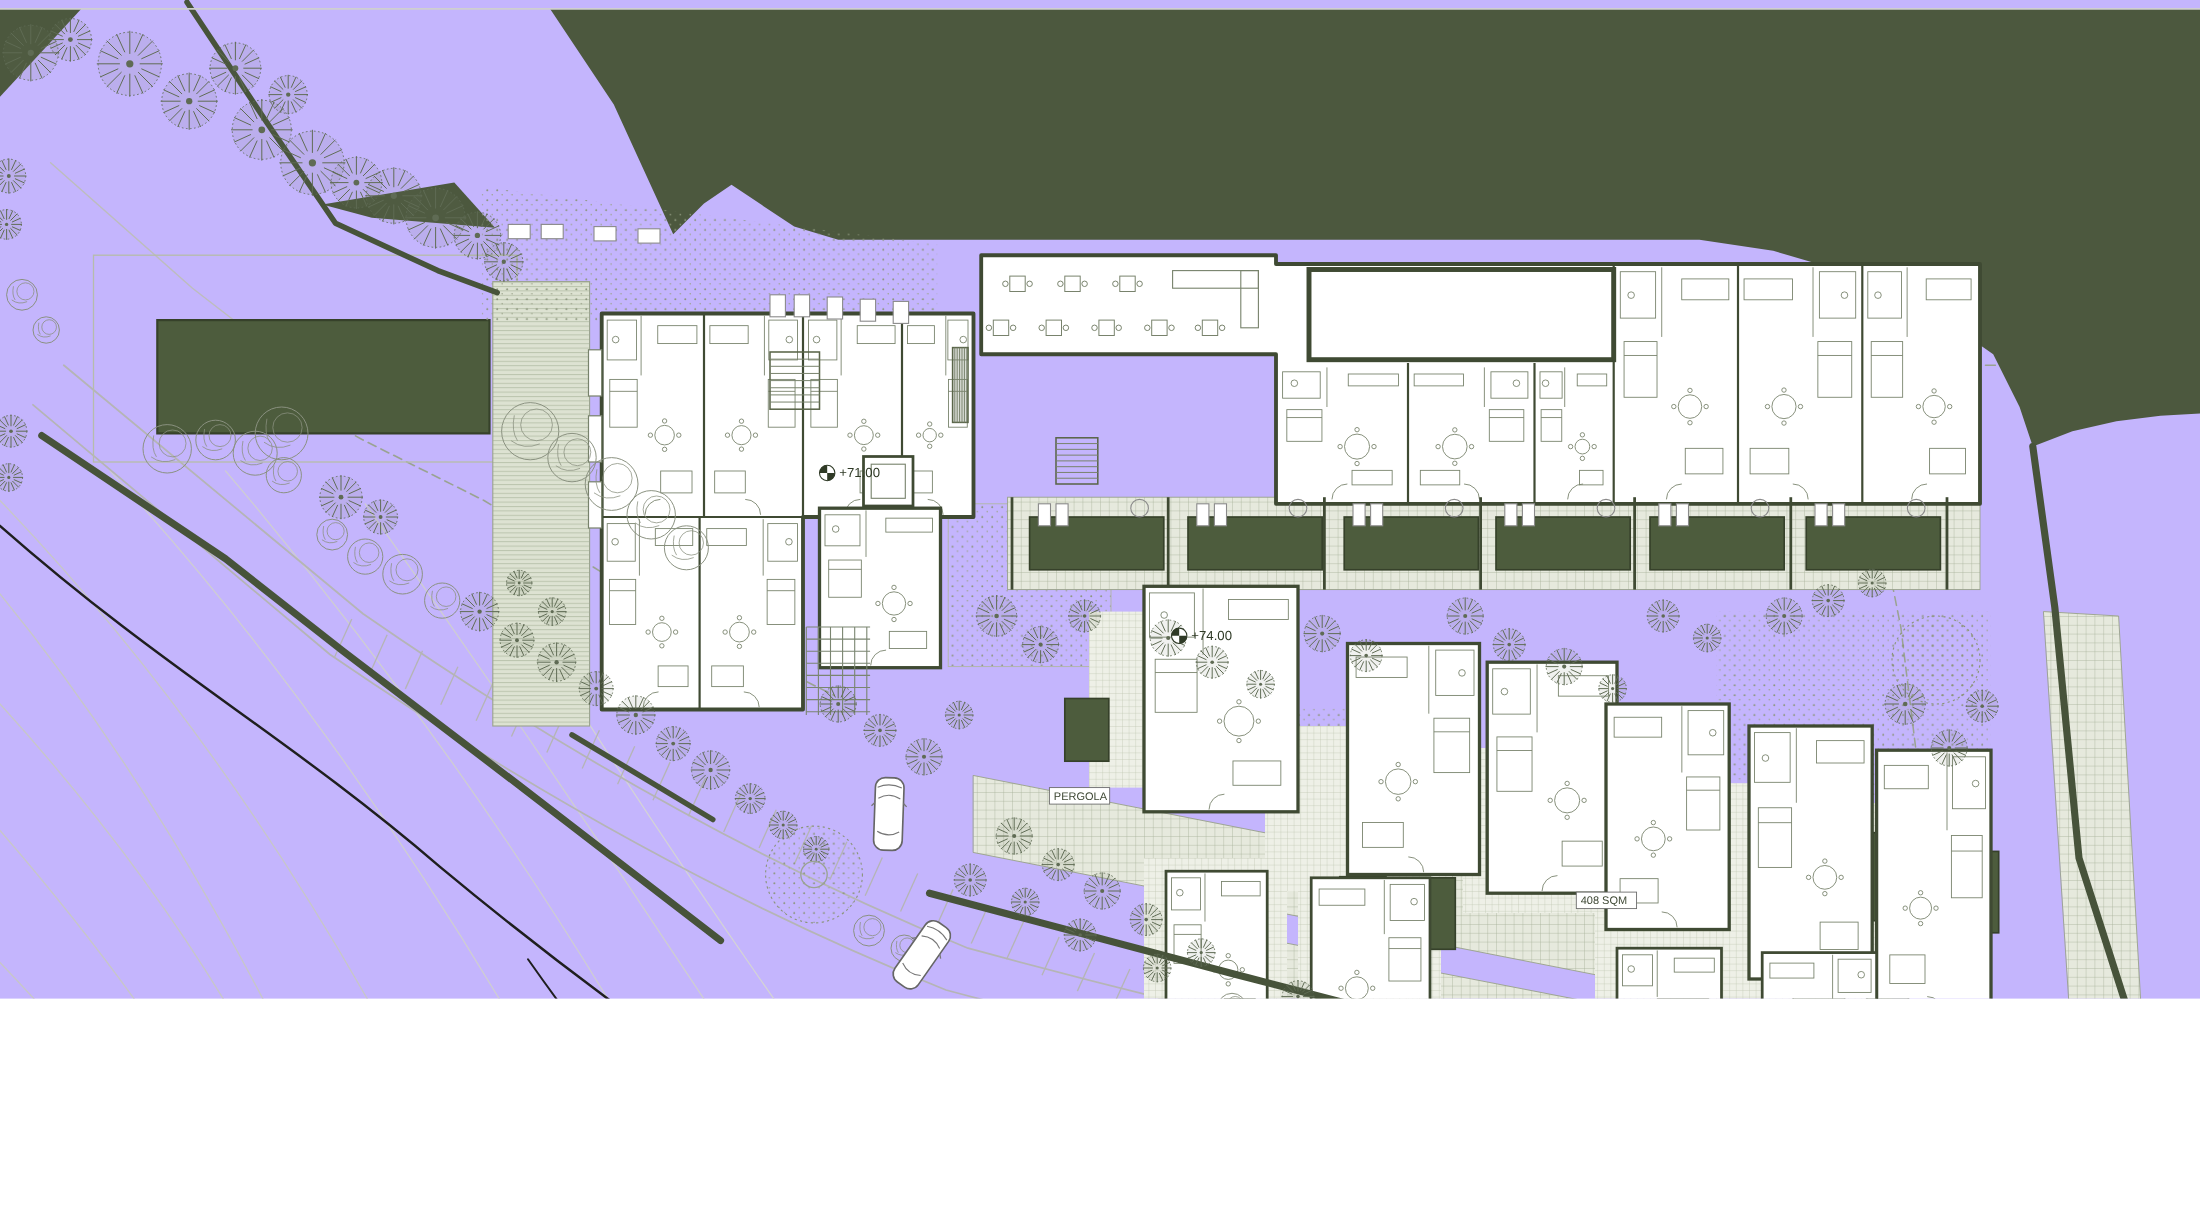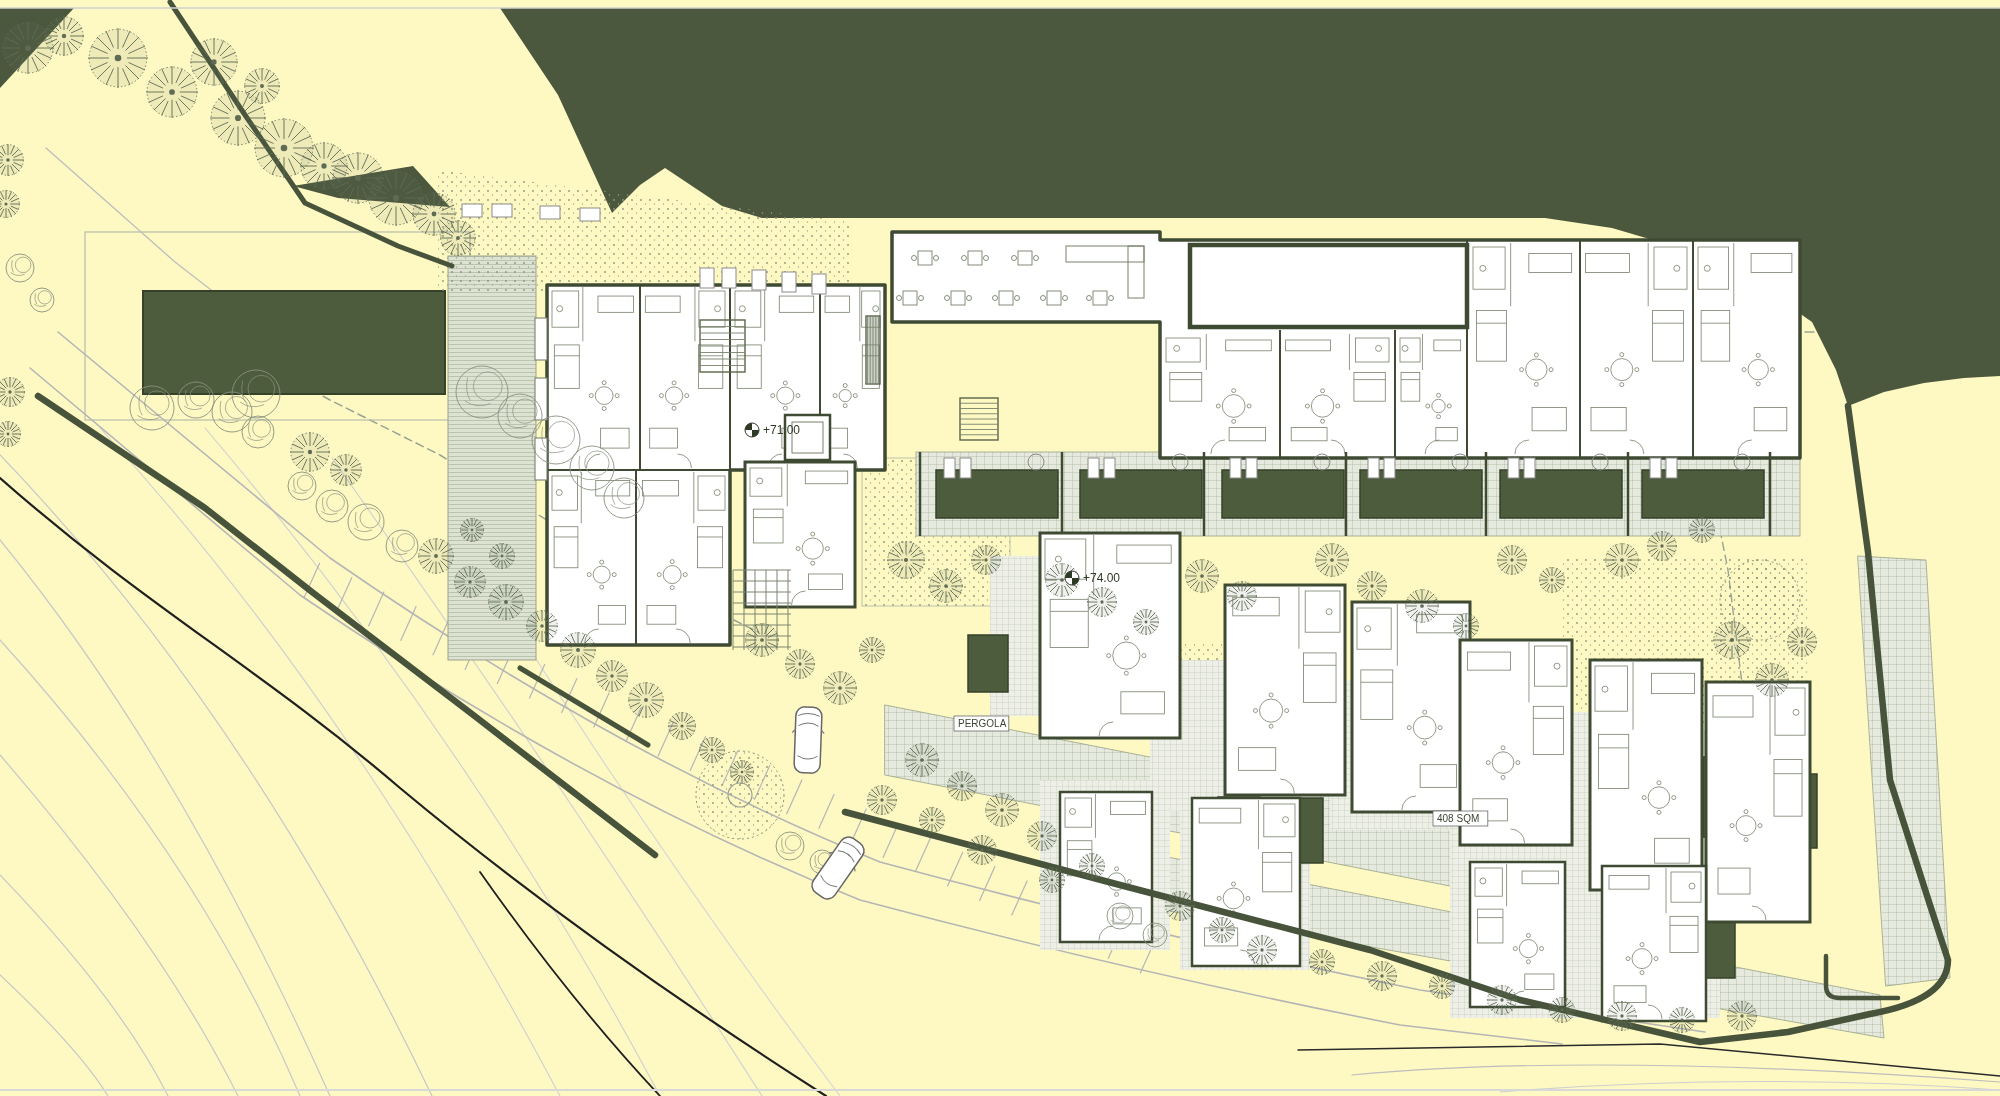--- a/index.html
+++ b/index.html
@@ -1,16 +1,16 @@
 <!DOCTYPE html>
 <html><head>
 <meta charset="utf-8">
 <style>
   html,body{margin:0;padding:0;background:#ffffff;}
-  #stage{position:relative;width:2000px;height:1096px;background:#fef9c3;overflow:hidden;
+  #stage{position:relative;width:2000px;height:908px;background:#c4b5fd;overflow:hidden;
          font-family:"Liberation Sans", sans-serif;}
   svg{display:block}
   text{font-family:"Liberation Sans", sans-serif;}
 </style>
 </head>
 <body>
 
 <div id="stage">
   <svg id="plan" viewBox="0 0 2000 1096" width="2000" height="1096">
     <title>Resort site plan</title>

